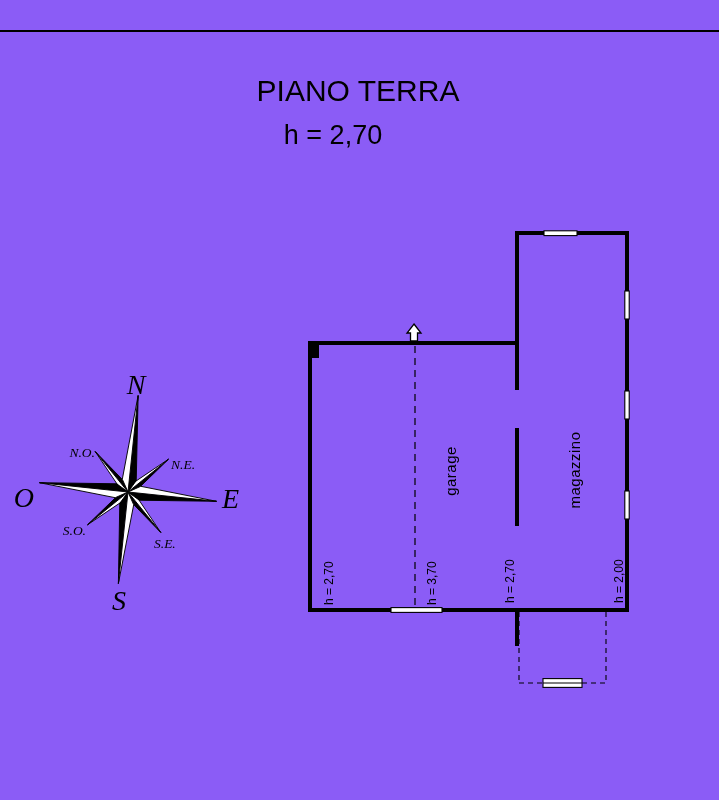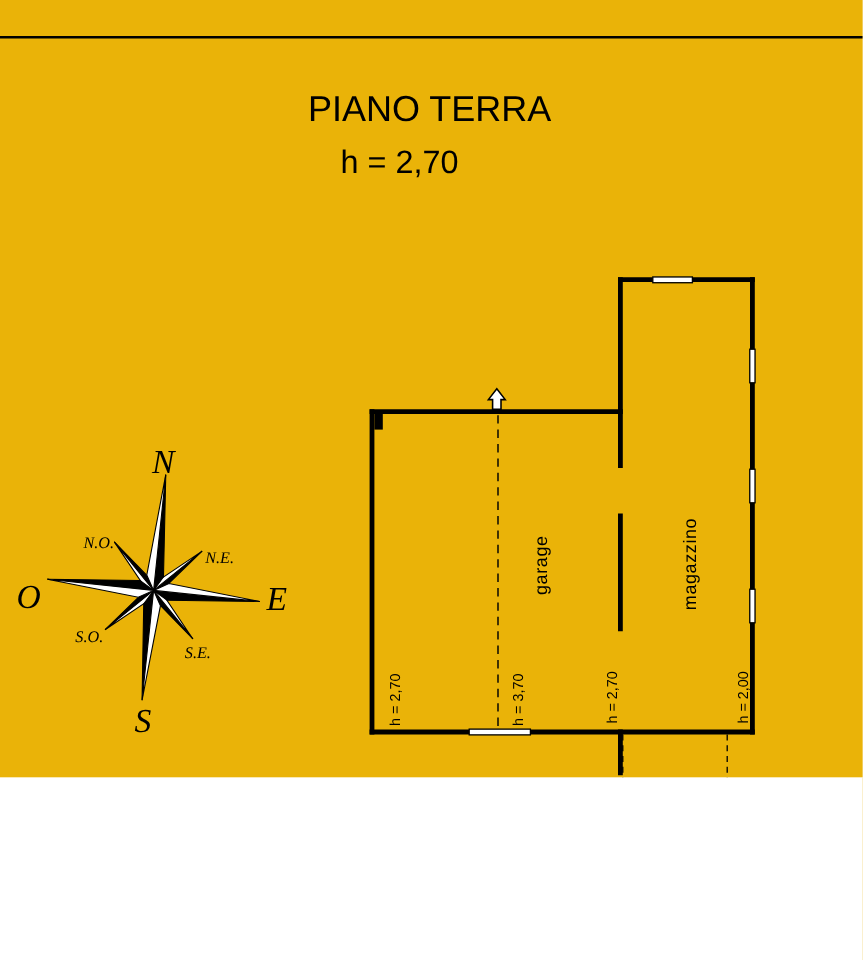--- a/index.html
+++ b/index.html
@@ -1,16 +1,16 @@
 <!DOCTYPE html>
 <html><head>
 <meta charset="utf-8">
 <style>
   html,body{margin:0;padding:0;background:#ffffff;}
-  .canvas{position:relative;width:719px;height:648px;background:#eab308;overflow:hidden;}
+  .canvas{position:relative;width:719px;height:800px;background:#8b5cf6;overflow:hidden;}
   svg{display:block;}
   text{fill:#000000;}
   .title-text{font-family:"Liberation Sans",sans-serif;font-size:30px;}
   .subtitle-text{font-family:"Liberation Sans",sans-serif;font-size:27px;}
   .compass-main{font-family:"Liberation Serif",serif;font-style:italic;font-size:28px;}
   .compass-small{font-family:"Liberation Serif",serif;font-style:italic;font-size:13.5px;}
   .room-label{font-family:"Liberation Sans",sans-serif;font-size:15px;letter-spacing:0.5px;}
   .h-label{font-family:"Liberation Sans",sans-serif;font-size:12px;}
 </style>
 </head>

